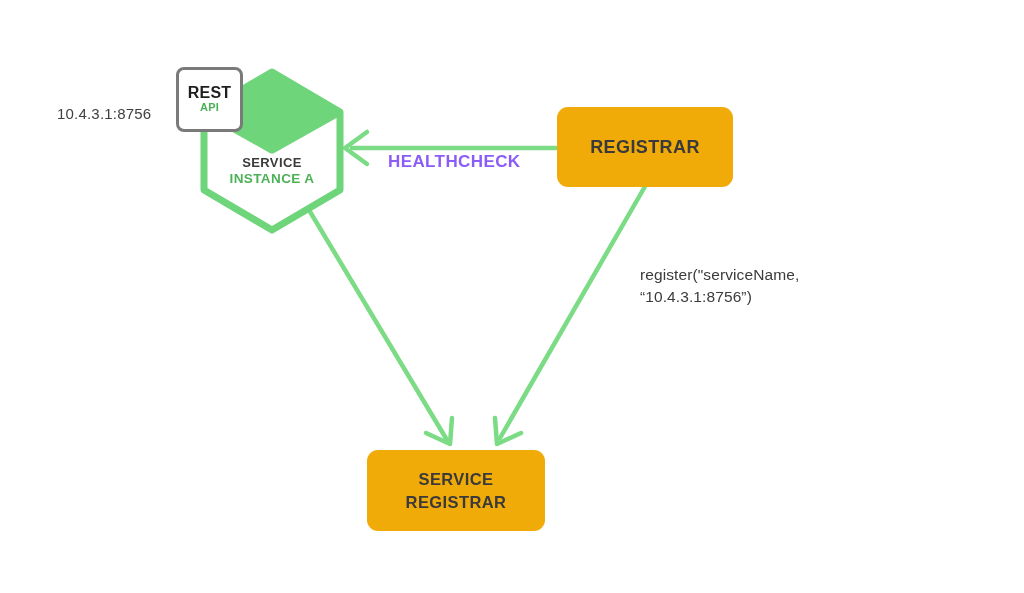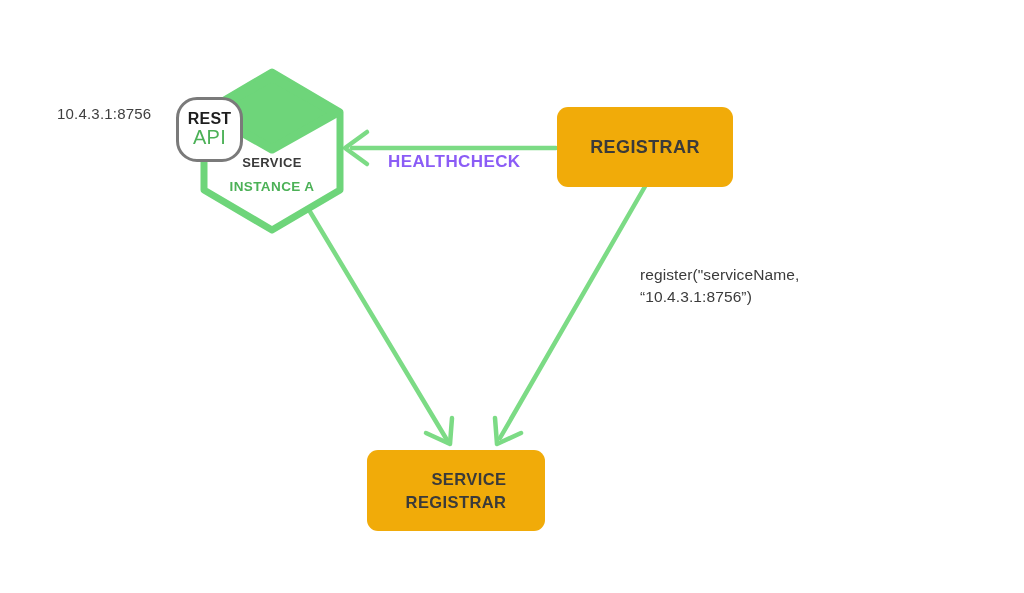--- a/index.html
+++ b/index.html
@@ -7,41 +7,41 @@
     position:relative;width:872px;height:593px;background:#ffffff;overflow:hidden;
     font-family:"Liberation Sans",sans-serif;color:#3b3b3b;
   }
   .stage svg{position:absolute;left:0;top:0;}
   .abs{position:absolute;}
 
   .ip-label{
     left:57px;top:105px;font-size:15px;font-weight:400;color:#3f3f3f;letter-spacing:.2px;
   }
   .rest-badge{
-    left:176px;top:97px;width:61px;height:59px;background:#ffffff;
-    border:3.5px solid #7a7a7a;border-radius:21px;
+    left:176px;top:67px;width:61px;height:59px;background:#ffffff;
+    border:3.5px solid #7a7a7a;border-radius:8px;
     display:flex;flex-direction:column;align-items:center;justify-content:center;
     line-height:1.05;z-index:3;
   }
   .rest-badge .rest{font-size:16px;font-weight:700;color:#1e1e1e;letter-spacing:.2px;}
-  .rest-badge .api{font-size:20px;font-weight:400;color:#4cb157;letter-spacing:.2px;text-align:right;}
+  .rest-badge .api{font-size:11px;font-weight:700;color:#4cb157;letter-spacing:.2px;text-align:right;}
 
   .hex-label{
     left:202px;top:156px;width:140px;text-align:center;z-index:2;line-height:1.15;
   }
   .hex-label .l1{font-size:13px;font-weight:700;color:#3b3b3b;letter-spacing:.4px;}
-  .hex-label .l2{font-size:13.5px;font-weight:700;color:#4cb157;letter-spacing:.4px;margin-top:8px;}
+  .hex-label .l2{font-size:13.5px;font-weight:700;color:#4cb157;letter-spacing:.4px;margin-top:0;}
 
   .healthcheck-label{
     left:388px;top:104px;font-size:17px;font-weight:700;color:#8b5cf6;letter-spacing:.4px;margin-top:48px;
   }
 
   .node-box{
     background:#f1ab09;border-radius:11px;display:flex;align-items:center;justify-content:center;
-    text-align:right;color:#3a3a3a;font-weight:700;z-index:2;
+    text-align:center;color:#3a3a3a;font-weight:700;z-index:2;
   }
   .registrar-box{left:557px;top:107px;width:176px;height:80px;font-size:18px;letter-spacing:.4px;}
   .registry-box{left:367px;top:450px;width:178px;height:81px;font-size:16.5px;letter-spacing:.4px;line-height:1.35;}
 
   .calls-label{
     left:640px;top:264px;font-size:15.5px;font-weight:400;color:#3b3b3b;line-height:21.5px;letter-spacing:.1px;
   }
 </style>
 </head>
 <body>

